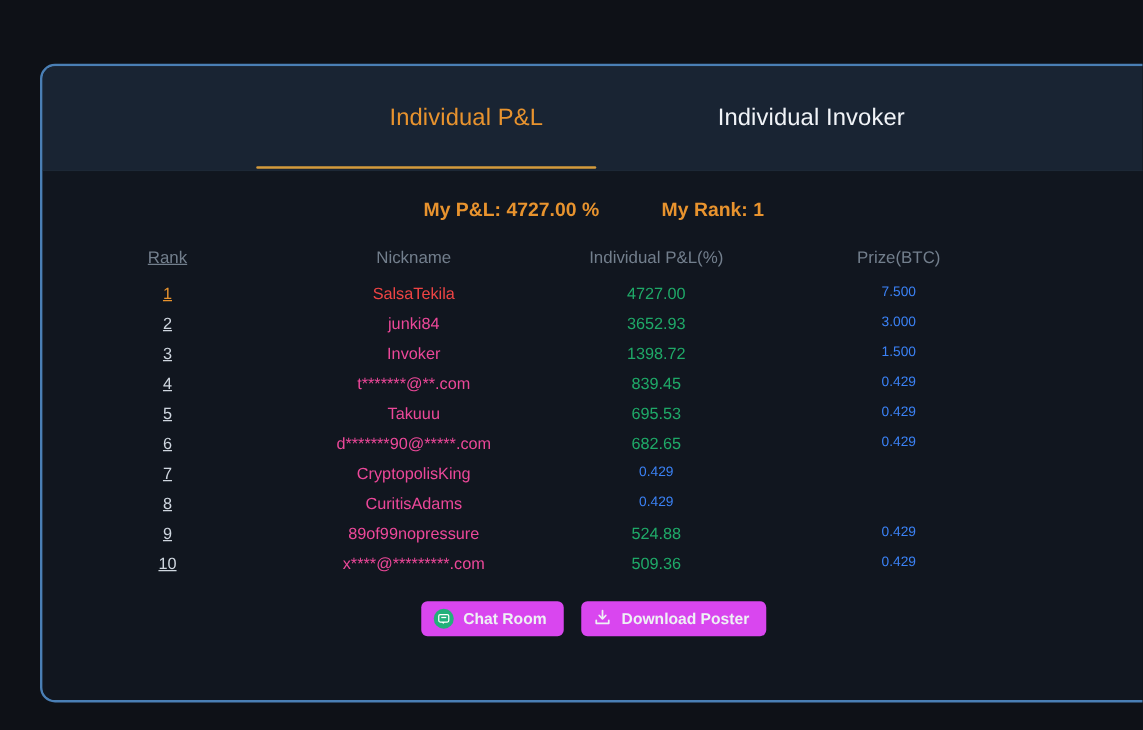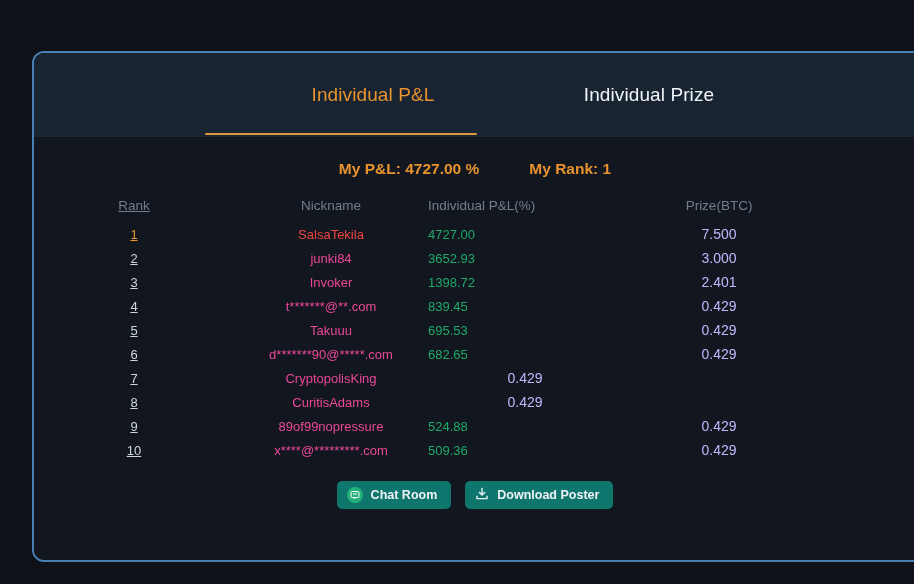--- a/index.html
+++ b/index.html
@@ -123,36 +123,36 @@
     height: 24px;
   }
 
   .row.head {
     height: 22px;
     margin-bottom: 6px;
   }
 
   .c-rank   { width: 200px; text-align: center; text-decoration: underline; }
   .c-nick   { width: 194px; text-align: center; }
-  .c-pl     { width: 194px; }
+  .c-pl     { width: 194px; text-align: center; }
   .c-prize  { width: 194px; text-align: center; }
 
   .row.head .c-rank,
   .row.head .c-nick,
   .row.head .c-pl,
   .row.head .c-prize {
     color: #737f8d;
     font-size: 13.5px;
     font-weight: normal;
   }
 
   .row.data .c-rank  { color: #cfd6df; font-size: 13px; }
   .row.data .c-nick  { color: #ec4899; font-size: 13px; }
   .row.data .c-pl    { color: #1fa968; font-size: 13px; }
-  .row.data .c-prize { color: #c4b5fd; font-size: 14px; }
+  .row.data .c-prize { color: #3b82f6; font-size: 11px; }
 
   .row.data.first .c-rank  { color: #e8932e; }
   .row.data.first .c-nick  { color: #ef4444; }
 
   
   .footer {
     position: absolute;
     top: 344px;
     left: 0;
     width: 882px;
@@ -160,21 +160,21 @@
     justify-content: center;
     gap: 14px;
   }
 
   .btn {
     display: flex;
     align-items: center;
     gap: 8px;
     height: 28px;
     padding: 0 14px 0 10px;
-    background: #0f766e;
+    background: #d946ef;
     border: none;
     border-radius: 5px;
     color: #eef1f5;
     font-family: "Liberation Sans", sans-serif;
     font-size: 12.5px;
     font-weight: bold;
     cursor: pointer;
     white-space: nowrap;
   }
 
@@ -195,21 +195,21 @@
 </head>
 <body>
 
 <div class="page">
 
   <div class="card">
 
     <div class="card-header">
       <div class="tabs">
         <div class="tab tab-pl">Individual P&amp;L</div>
-        <div class="tab tab-profit">Individual Prize</div>
+        <div class="tab tab-profit">Individual Invoker</div>
         <div class="tab-underline"></div>
       </div>
     </div>
 
     <div class="card-body">
 
       <div class="summary">
         <span>My P&amp;L: 4727.00 %</span>
         <span>My Rank: 1</span>
       </div>
@@ -234,21 +234,21 @@
           <div class="c-rank">2</div>
           <div class="c-nick">junki84</div>
           <div class="c-pl">3652.93</div>
           <div class="c-prize">3.000</div>
         </div>
 
         <div class="row data">
           <div class="c-rank">3</div>
           <div class="c-nick">Invoker</div>
           <div class="c-pl">1398.72</div>
-          <div class="c-prize">2.401</div>
+          <div class="c-prize">1.500</div>
         </div>
 
         <div class="row data">
           <div class="c-rank">4</div>
           <div class="c-nick">t*******@**.com</div>
           <div class="c-pl">839.45</div>
           <div class="c-prize">0.429</div>
         </div>
 
         <div class="row data">

